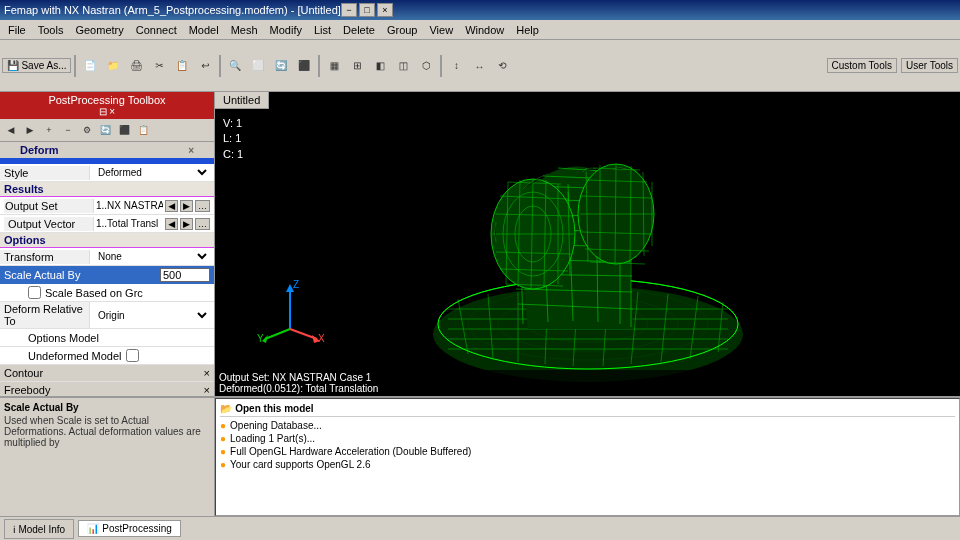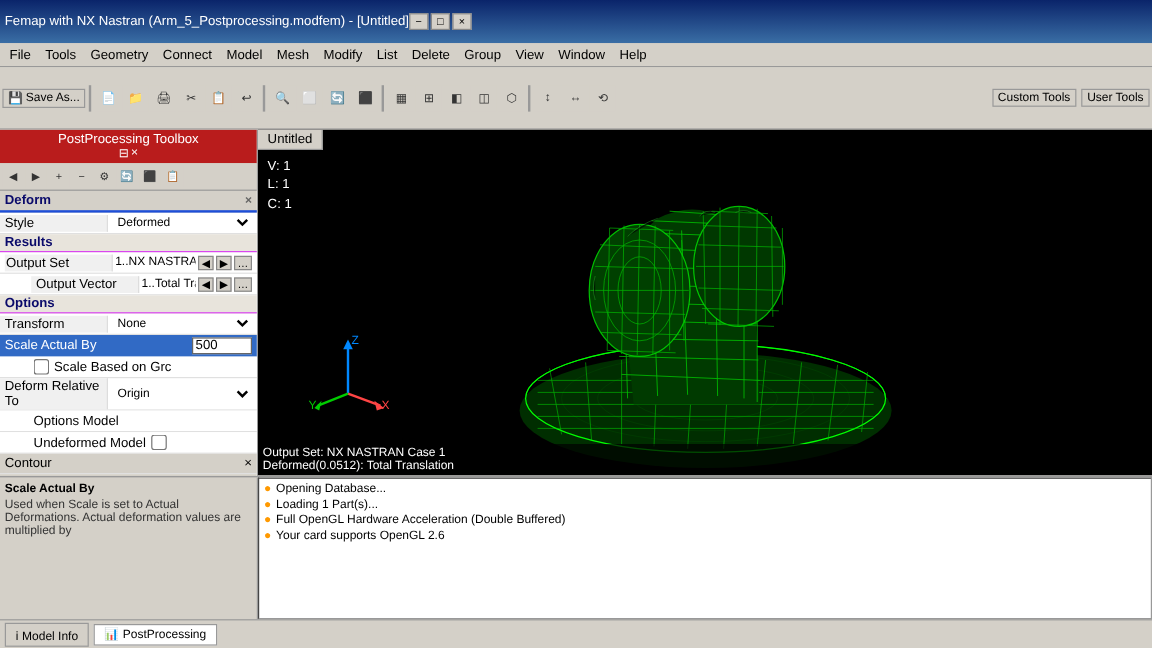--- a/index.html
+++ b/index.html
@@ -1,39 +1,39 @@
 <!DOCTYPE html>
 <html><head>
   <meta charset="utf-8">
   <style>
     * { margin: 0; padding: 0; box-sizing: border-box; }
     body { width: 960px; height: 540px; overflow: hidden; font-family: 'Segoe UI', Tahoma, Arial, sans-serif; font-size: 11px; background: #d4d0c8; }
 
     
-    .title-bar { height: 36px; background: linear-gradient(to bottom, #0a246a, #3a6ea5); color: white; display: flex; align-items: center; padding: 0 4px; font-size: 11px; }
+    .title-bar { height: 20px; background: linear-gradient(to bottom, #0a246a, #3a6ea5); color: white; display: flex; align-items: center; padding: 0 4px; font-size: 11px; }
     .title-bar-buttons { display: flex; gap: 2px; }
     .tb-btn { width: 16px; height: 14px; border: 1px solid #888; background: #d4d0c8; display: flex; align-items: center; justify-content: center; font-size: 9px; color: #000; cursor: pointer; }
 
     
     .menu-bar { height: 20px; background: #d4d0c8; display: flex; align-items: center; border-bottom: 1px solid #999; padding: 0 2px; }
     .menu-item { padding: 2px 6px; font-size: 11px; cursor: pointer; }
 
     
     .toolbar-area { background: #d4d0c8; border-bottom: 1px solid #999; padding: 2px; display: flex; flex-wrap: wrap; gap: 1px; align-items: center; height: 52px; overflow: hidden; }
     .tb-separator { width: 2px; height: 22px; background: #999; margin: 0 2px; }
     .tb-icon { width: 22px; height: 22px; border: 1px solid transparent; background: #d4d0c8; display: flex; align-items: center; justify-content: center; font-size: 10px; cursor: pointer; color: #333; }
     .custom-tools { margin-left: auto; background: #d4d0c8; border: 1px solid #999; padding: 1px 4px; font-size: 10px; cursor: pointer; }
 
     
     .left-panel { width: 215px; background: #d4d0c8; border-right: 1px solid #999; display: flex; flex-direction: column; overflow: hidden; }
     .panel-title-bar { background: #b91c1c; color: white; padding: 2px 4px; font-size: 11px; display: flex; align-items: center; justify-content: space-between; flex-direction: column; }
     .panel-toolbar { background: #d4d0c8; border-bottom: 1px solid #999; display: flex; align-items: center; padding: 2px; gap: 1px; }
     .panel-content { flex: 1; overflow-y: auto; background: #ffffff; }
 
-    .section-header { background: #d4d0c8; padding: 2px 4px; font-weight: bold; font-size: 11px; border-bottom: 2px solid #1d4ed8; display: flex; align-items: center; }
+    .section-header { background: #d4d0c8; padding: 2px 20px; font-weight: bold; font-size: 11px; border-bottom: 6px solid #1d4ed8; display: flex; align-items: center; }
     .section-close { margin-left: auto; cursor: pointer; font-size: 10px; color: #666; }
 
     .prop-row { display: flex; align-items: center; border-bottom: 1px solid #e0e0e0; min-height: 18px; }
     .prop-label { width: 90px; padding: 1px 4px; color: #000; font-size: 11px; background: #f0f0f0; border-right: 1px solid #ddd; flex-shrink: 0; }
     .prop-value { flex: 1; padding: 1px 4px; font-size: 11px; }
     .prop-select { width: 100%; font-size: 10px; border: none; background: transparent; }
 
     .sub-section { background: #e8e4dc; padding: 1px 4px; font-weight: bold; font-size: 11px; border-bottom: 1px solid #d946ef; color: #0a0a6a; }
 
     .scale-actual-row { background: #316ac5; display: flex; align-items: center; padding: 1px 4px; min-height: 18px; color: white; }
@@ -183,21 +183,21 @@
 
         <div class="output-set-row">
           <div style="width:90px;font-size:11px;background:#f0f0f0;border-right:1px solid #ddd;padding:1px 1px;flex-shrink:0;">Output Set</div>
           <div style="flex:1;padding:1px 2px;font-size:10px;overflow:hidden;white-space:nowrap;">1..NX NASTRA</div>
           <button class="output-btn">◀</button>
           <button class="output-btn">▶</button>
           <button class="output-btn">…</button>
         </div>
 
         <div class="output-set-row">
-          <div style="width:90px;font-size:11px;background:#f0f0f0;border-right:1px solid #ddd;padding:1px 4px;flex-shrink:0;margin-left:22px;">Output Vector</div>
+          <div style="width:90px;font-size:11px;background:#f0f0f0;border-right:1px solid #ddd;padding:1px 4px;flex-shrink:0;">Output Vector</div>
           <div style="flex:1;padding:1px 2px;font-size:10px;overflow:hidden;white-space:nowrap;">1..Total Transl</div>
           <button class="output-btn">◀</button>
           <button class="output-btn">▶</button>
           <button class="output-btn">…</button>
         </div>
 
         <div class="sub-section">
           <span>Options</span>
         </div>
 
@@ -398,20 +398,24 @@
 
   <div class="bottom-combined">
 
     <div class="bottom-left" style="width:215px;border-right:1px solid #999;background:#d4d0c8;padding:4px;font-size:10px;">
       <div style="font-weight:bold;margin-bottom:2px;">Scale Actual By</div>
       <div style="color:#333;">Used when Scale is set to Actual Deformations. Actual deformation values are multiplied by</div>
     </div>
 
     <div style="flex:1;display:flex;flex-direction:column;">
       <div class="log-area">
+        <div style="font-weight:bold;padding:2px 0;border-bottom:1px solid #ccc;margin-bottom:2px;">
+          <span style="color:#0066cc;">📂</span>
+          <span>Open this model</span>
+        </div>
         <div class="log-item">
           <span style="color:#ff9900;margin-right:4px;">●</span>
           <span>Opening Database...</span>
         </div>
         <div class="log-item">
           <span style="color:#ff9900;margin-right:4px;">●</span>
           <span>Loading 1 Part(s)...</span>
         </div>
         <div class="log-item">
           <span style="color:#ff9900;margin-right:4px;">●</span>

